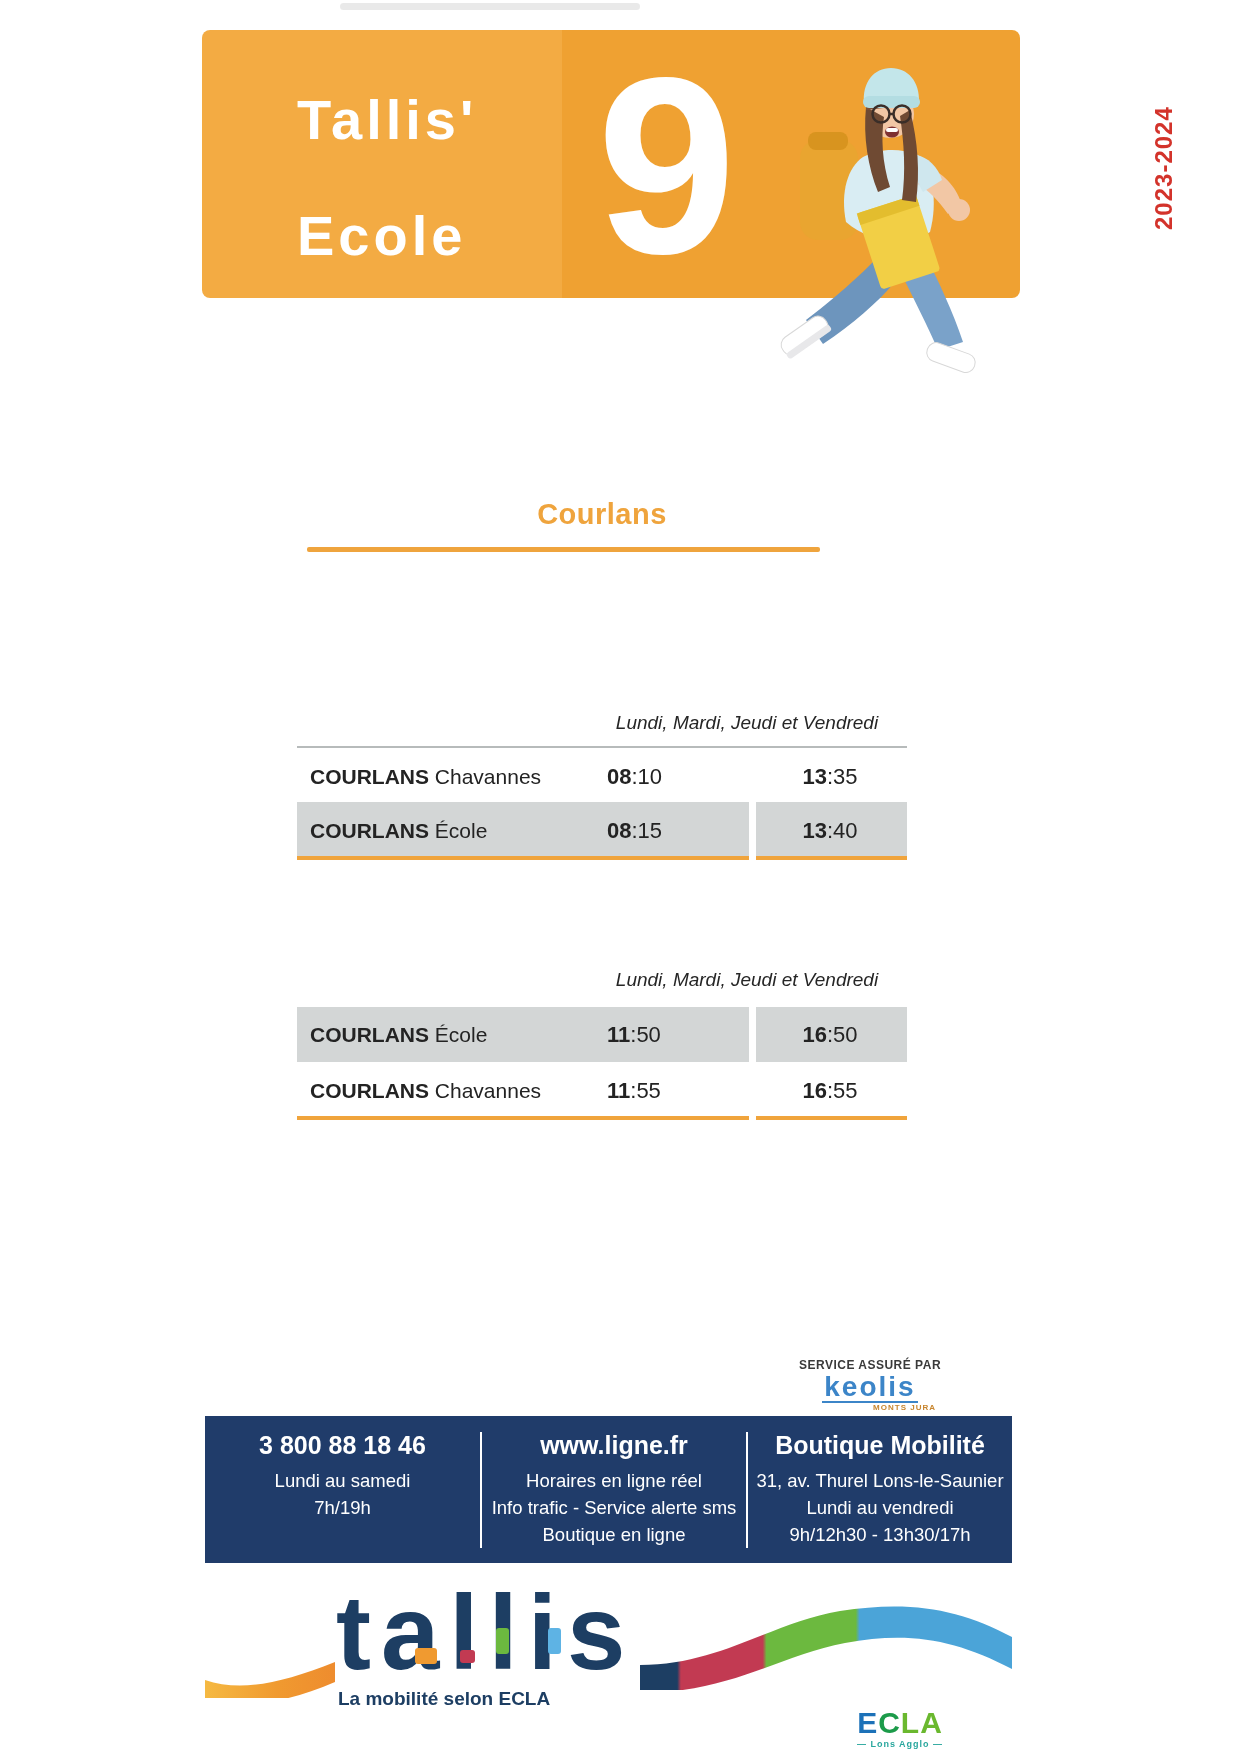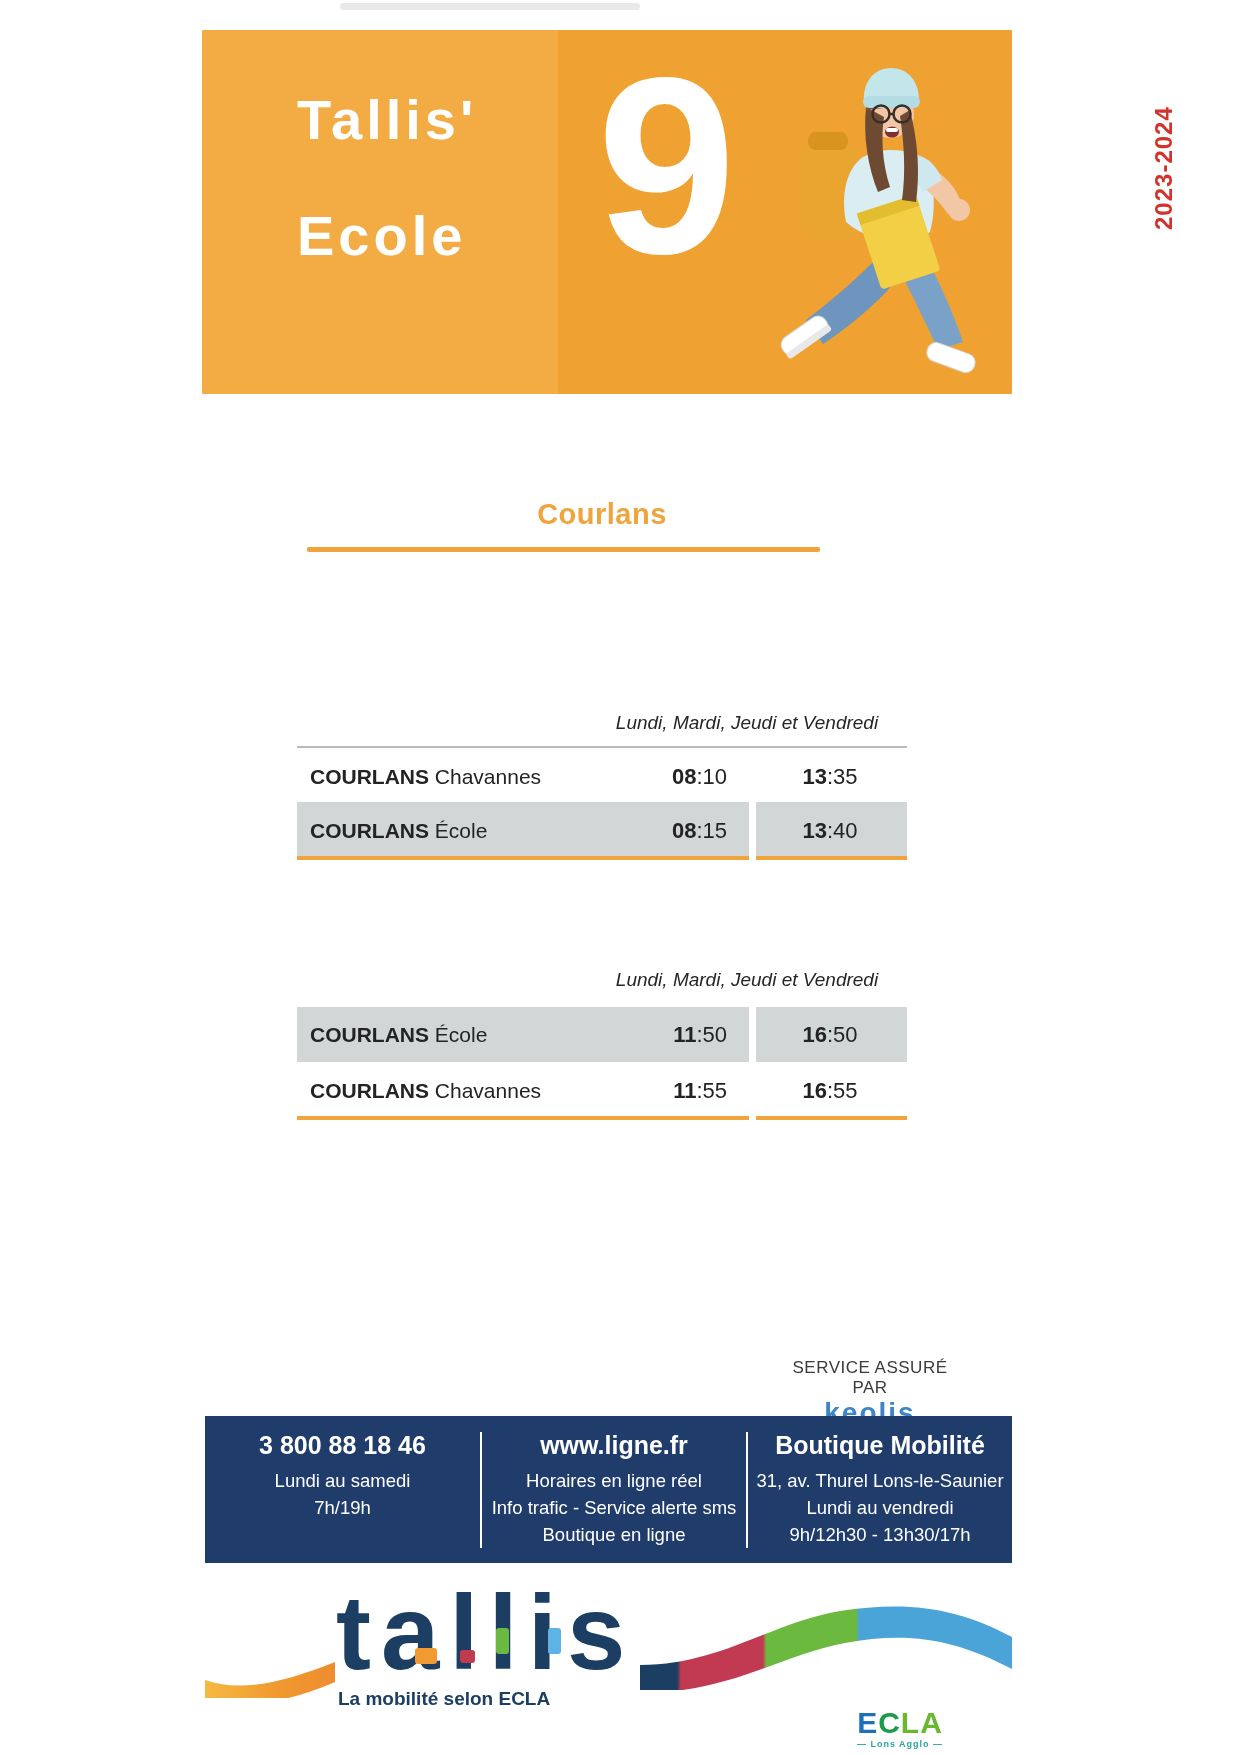--- a/index.html
+++ b/index.html
@@ -4,22 +4,22 @@
 <style>
   html,body{margin:0;padding:0;background:#ffffff;}
   #page{position:relative;width:1240px;height:1755px;background:#ffffff;overflow:hidden;
         font-family:"Liberation Sans", sans-serif;color:#232323;}
 
   
   .scan-streak{position:absolute;left:340px;top:3px;width:300px;height:7px;
                background:#c9c9c9;opacity:.4;border-radius:4px;}
 
   
-  .banner{position:absolute;left:202px;top:30px;width:810px;height:364px;border-radius:1px;
-          background:linear-gradient(90deg,#f3ab43 0 44%,#efa132 44% 100%);}
+  .banner{position:absolute;left:202px;top:30px;width:810px;height:268px;border-radius:8px;
+          background:linear-gradient(90deg,#f3ab43 0 44%,#efa132 44% 100%);padding-left:8px;}
   .banner-title{position:absolute;left:95px;color:#ffffff;font-weight:bold;
                 font-size:56px;letter-spacing:4px;line-height:1;}
   .banner-title.t1{top:62px;}
   .banner-title.t2{top:178px;}
   .line-number{position:absolute;left:395px;top:12px;color:#ffffff;font-weight:bold;
                font-size:250px;line-height:1;}
   .school-year{position:absolute;left:948px;top:200px;transform-origin:0 0;
                transform:rotate(-90deg);font-weight:bold;font-size:24px;color:#d3332b;
                letter-spacing:1px;white-space:nowrap;}
 
@@ -35,30 +35,30 @@
              font-style:italic;font-size:19px;color:#262626;}
   .tt-topline{position:absolute;left:0;width:610px;height:2px;background:#b7bbbb;}
   .tt-row{position:absolute;left:0;width:610px;height:58px;}
   .cellA{position:absolute;left:0;top:0;width:452px;height:100%;}
   .cellB{position:absolute;left:459px;top:0;width:151px;height:100%;}
   .cellA.hl,.cellB.hl{background:#d3d6d6;}
   .stop{position:absolute;left:13px;top:50%;transform:translateY(-50%);
         font-size:21px;white-space:nowrap;}
   .stop b{font-weight:bold;}
   .time1{position:absolute;left:310px;top:50%;transform:translateY(-50%);
-         width:120px;text-align:right;font-size:22px;}
+         width:120px;text-align:left;font-size:22px;}
   .time2{position:absolute;left:473px;top:50%;transform:translateY(-50%);
          width:120px;text-align:center;font-size:22px;}
   .time1 b,.time2 b{font-weight:bold;}
   .tt-botA{position:absolute;left:0;width:452px;height:4px;background:#f0a43c;}
   .tt-botB{position:absolute;left:459px;width:151px;height:4px;background:#f0a43c;}
 
   
   .keolis{position:absolute;left:790px;top:1358px;width:160px;text-align:center;}
-  .keolis-service{font-size:17px;font-weight:normal;color:#3a3a3a;letter-spacing:.5px;}
+  .keolis-service{font-size:12px;font-weight:bold;color:#3a3a3a;letter-spacing:.5px;}
   .keolis-brand{font-size:28px;font-weight:bold;color:#3c85c8;letter-spacing:2px;
                 line-height:1.05;}
   .keolis-underline{width:96px;height:2px;background:#3c85c8;margin:0 auto;}
   .keolis-region{font-size:8px;font-weight:bold;color:#c8862f;text-align:right;
                  padding-right:14px;letter-spacing:1px;}
 
   
   .bar{position:absolute;left:205px;top:1416px;width:807px;height:147px;background:#203c6a;}
   .bar-col{position:absolute;top:0;height:100%;display:flex;flex-direction:column;
            align-items:center;justify-content:flex-start;padding-top:15px;

